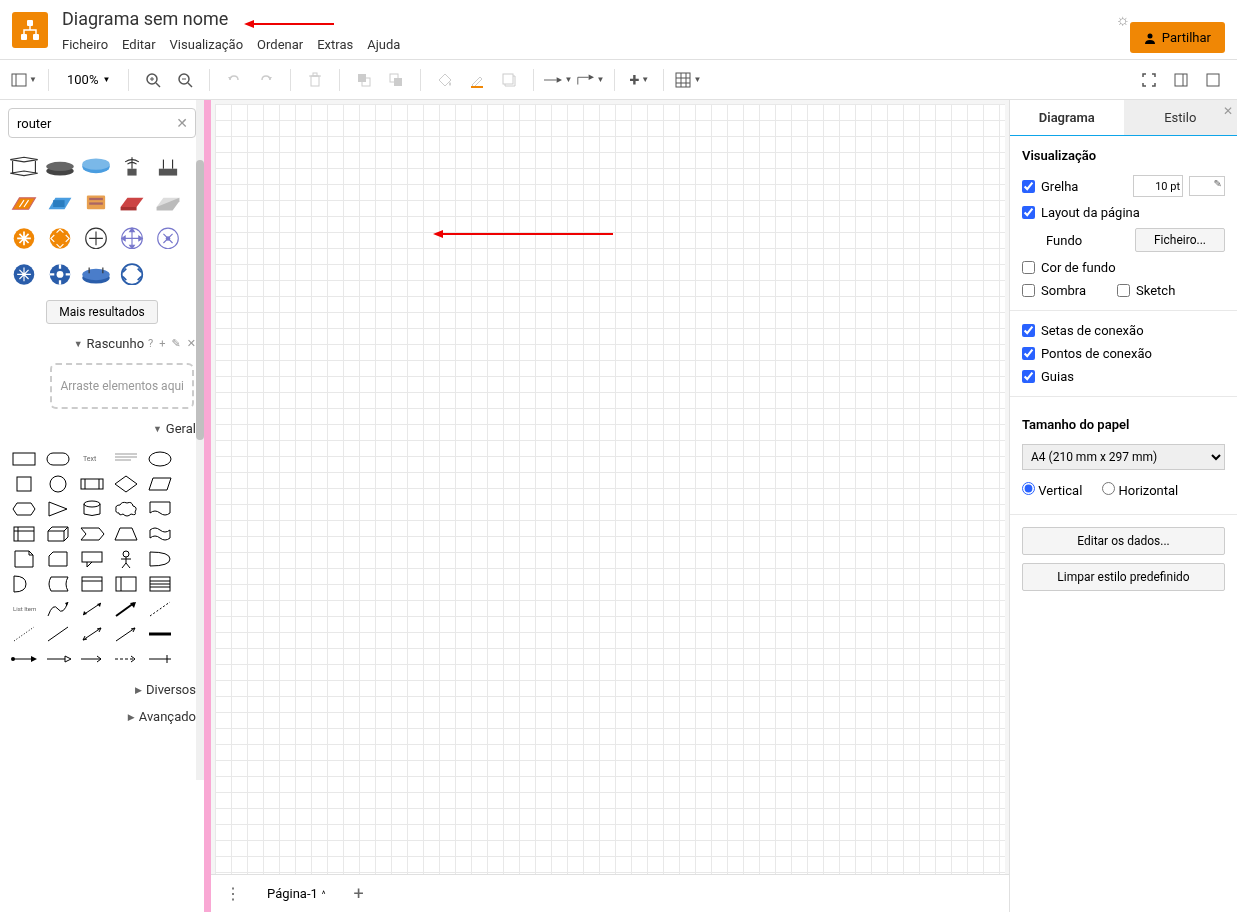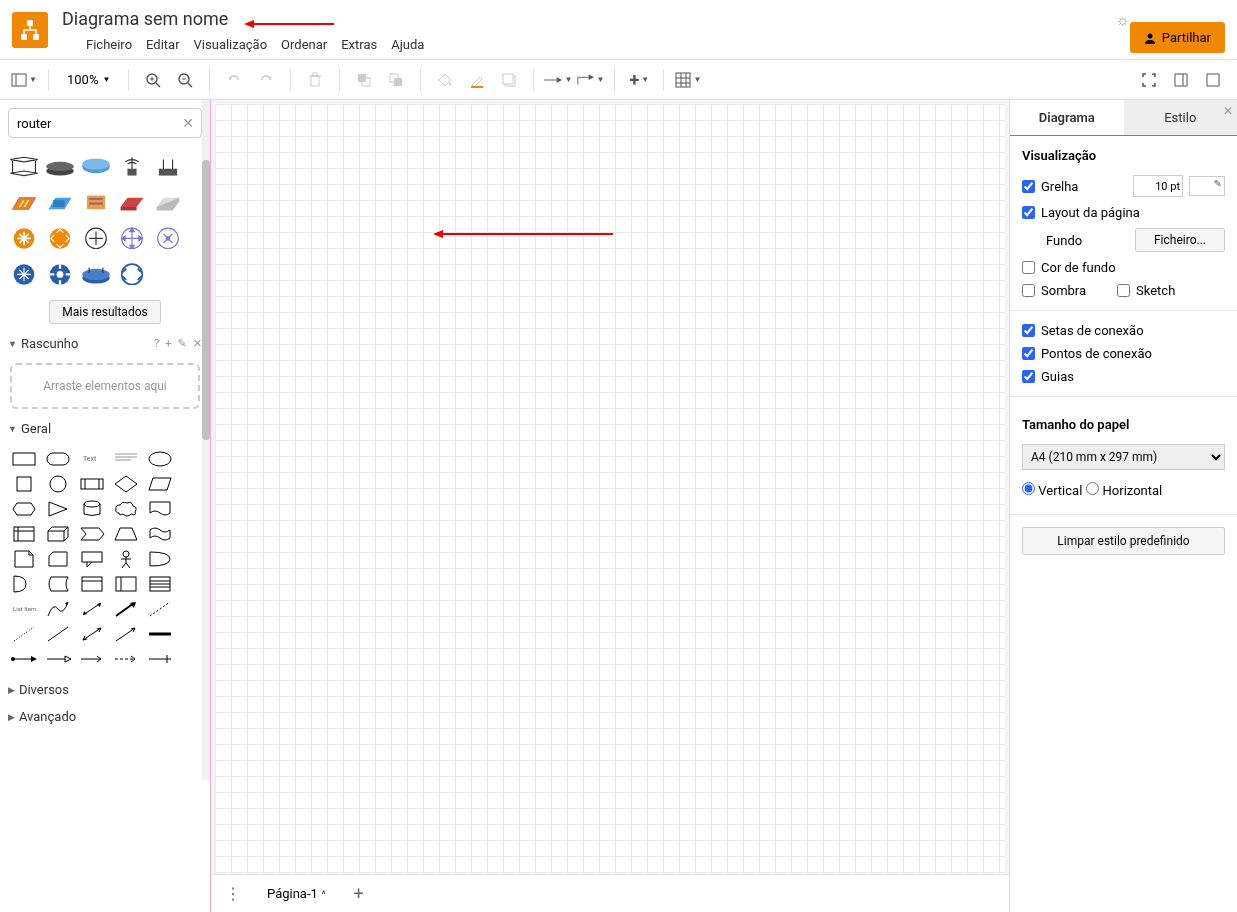--- a/index.html
+++ b/index.html
@@ -4,39 +4,39 @@
 <style>
 * { box-sizing: border-box; margin: 0; padding: 0; font-family: -apple-system, BlinkMacSystemFont, "Segoe UI", Roboto, Arial, sans-serif; }
 body { width: 1237px; height: 912px; background: #fff; overflow: hidden; position: relative; }
 
 
 .header { height: 60px; display: flex; align-items: flex-start; padding: 8px 12px 0; border-bottom: 1px solid #e0e0e0; }
 .logo { width: 36px; height: 36px; background: #f08705; border-radius: 3px; display: flex; align-items: center; justify-content: center; margin-right: 14px; margin-top: 4px; }
 .logo svg { width: 24px; height: 24px; }
 .header-center { flex: 1; }
 .title { font-size: 18px; color: #333; padding-bottom: 4px; }
-.menubar { display: flex; gap: 14px; font-size: 13px; color: #333; margin-top: 4px; margin-left: 24px; }
+.menubar { display: flex; gap: 14px; font-size: 13px; color: #333; margin-top: 4px; }
 .menubar span { cursor: pointer; }
 .header-right { display: flex; align-items: flex-start; gap: 8px; padding-top: 2px; }
 .appearance-icon { font-size: 16px; color: #999; cursor: pointer; }
 .share-btn { background: #f08705; color: #000; border: none; padding: 8px 14px; border-radius: 3px; font-size: 13px; cursor: pointer; display: flex; align-items: center; gap: 6px; margin-top: 14px; }
 
 
 .toolbar { height: 40px; border-bottom: 1px solid #e0e0e0; display: flex; align-items: center; padding: 0 10px; gap: 4px; }
 .tb-btn { width: 28px; height: 28px; display: flex; align-items: center; justify-content: center; cursor: pointer; border-radius: 3px; color: #555; }
 .tb-btn.disabled { color: #ccc; }
 .tb-sep { width: 1px; height: 22px; background: #e0e0e0; margin: 0 6px; }
 .zoom { font-size: 13px; color: #000000; padding: 0 8px; cursor: pointer; display: flex; align-items: center; gap: 4px; }
 .tb-right { margin-left: auto; display: flex; gap: 4px; }
 
 
 .main { display: flex; height: calc(912px - 100px); }
 
 
-.sidebar { width: 211px; border-right: 1px solid #f9a8d4; display: flex; flex-direction: column; background: #fff; position: relative; }
+.sidebar { width: 211px; border-right: 7px solid #f9a8d4; display: flex; flex-direction: column; background: #fff; position: relative; align-items: flex-end; }
 .sidebar-scroll-indicator { position: absolute; right: 0; top: 0; width: 8px; height: 680px; background: #f0f0f0; }
 .sidebar-scroll-thumb { position: absolute; right: 0; top: 60px; width: 8px; height: 280px; background: #c0c0c0; border-radius: 4px; }
 .search-wrap { padding: 8px; }
 .search-box { width: 100%; height: 30px; border: 1px solid #ccc; border-radius: 4px; padding: 0 28px 0 8px; font-size: 13px; position: relative; }
 .search-container { position: relative; }
 .search-clear { position: absolute; right: 8px; top: 50%; transform: translateY(-50%); color: #999; cursor: pointer; font-size: 14px; }
 
 .shape-grid { display: flex; flex-wrap: wrap; padding: 4px 8px; gap: 4px; }
 .shape-cell { width: 32px; height: 32px; display: flex; align-items: center; justify-content: center; cursor: move; }
 
@@ -78,21 +78,21 @@
 .rp-close { position: absolute; right: 4px; top: 4px; font-size: 12px; color: #999; cursor: pointer; }
 .rp-section-title { font-weight: 600; padding: 12px 12px 8px; }
 .rp-row { display: flex; align-items: center; padding: 4px 12px; gap: 6px; }
 .rp-row label { flex: 1; font-size: 13px; }
 .rp-input-small { width: 50px; height: 22px; border: 1px solid #ccc; font-size: 11px; text-align: right; padding-right: 2px; }
 .rp-color-btn { width: 36px; height: 20px; border: 1px solid #ccc; background: #fff; cursor: pointer; position: relative; }
 .rp-color-btn::after { content: "✎"; position: absolute; right: 2px; top: 1px; font-size: 10px; color: #666; }
 .rp-btn { border: 1px solid #ccc; background: #f5f5f5; padding: 4px 18px; font-size: 12px; border-radius: 2px; cursor: pointer; }
 .rp-select { width: 100%; height: 26px; border: 1px solid #ccc; font-size: 12px; padding: 0 4px; }
 .rp-divider { height: 1px; background: #e8e8e8; margin: 8px 0; }
-.rp-radio-row { display: flex; gap: 4px; padding: 8px 12px; }
+.rp-radio-row { display: flex; gap: 20px; padding: 8px 12px; }
 .rp-wide-btn { margin: 4px 12px; padding: 6px; border: 1px solid #ccc; background: #f5f5f5; font-size: 12px; border-radius: 2px; text-align: center; cursor: pointer; }
 
 
 .bottom-tabs { position: absolute; bottom: 0; left: 211px; right: 228px; height: 38px; border-top: 1px solid #e0e0e0; background: #fff; display: flex; align-items: center; padding: 0 8px; gap: 8px; }
 .bt-menu { cursor: pointer; color: #666; padding: 0 6px; }
 .bt-tab { padding: 6px 12px; font-size: 13px; cursor: pointer; display: flex; align-items: center; gap: 4px; }
 .bt-add { cursor: pointer; color: #666; padding: 0 8px; font-size: 18px; }
 
 input[type=checkbox], input[type=radio] { accent-color: #2962ff; }
 </style>
@@ -756,20 +756,21 @@
       <select class="rp-select">
         <option>A4 (210 mm x 297 mm)</option>
       </select>
     </div>
     <div class="rp-radio-row">
       <label><input type="radio" name="orient" checked="" style=""> <span>Vertical</span></label>
       <label><input type="radio" name="orient" style=""> <span>Horizontal</span></label>
     </div>
 
     <div class="rp-divider"></div>
+    <div class="rp-wide-btn">Editar os dados...</div>
     <div class="rp-wide-btn">Limpar estilo predefinido</div>
   </div>
 </div>
 
 <div class="bottom-tabs">
   <div class="bt-menu">⋮</div>
   <div class="bt-tab">
     <span>Página-1</span>
     <span style="font-size:9px">^</span>
   </div>

